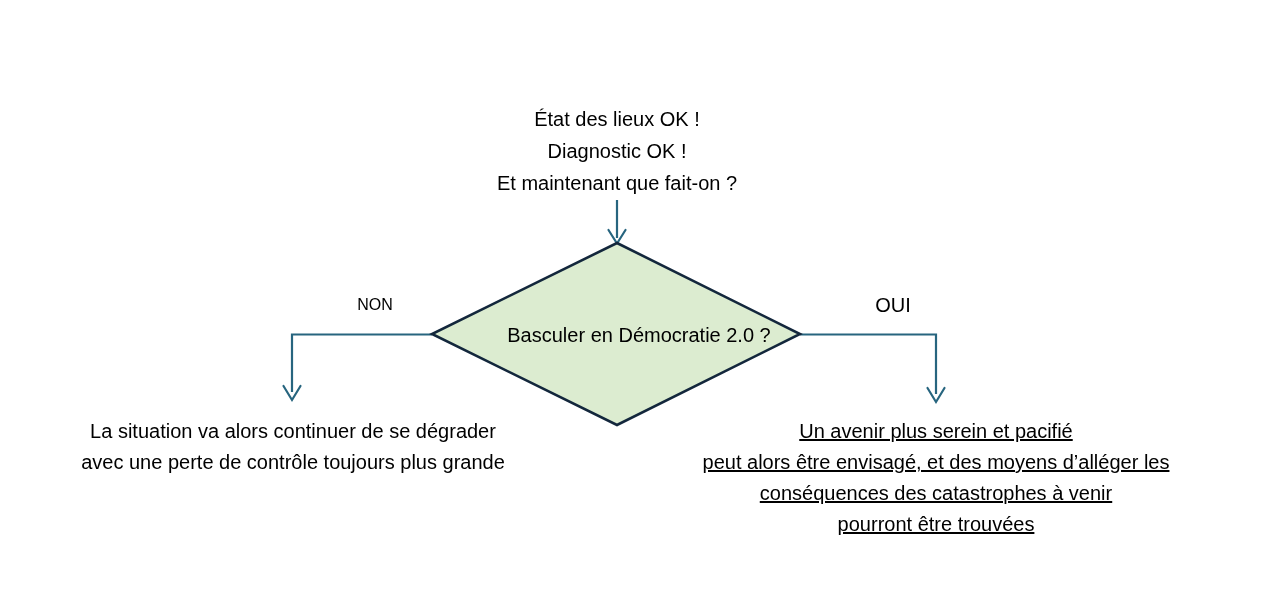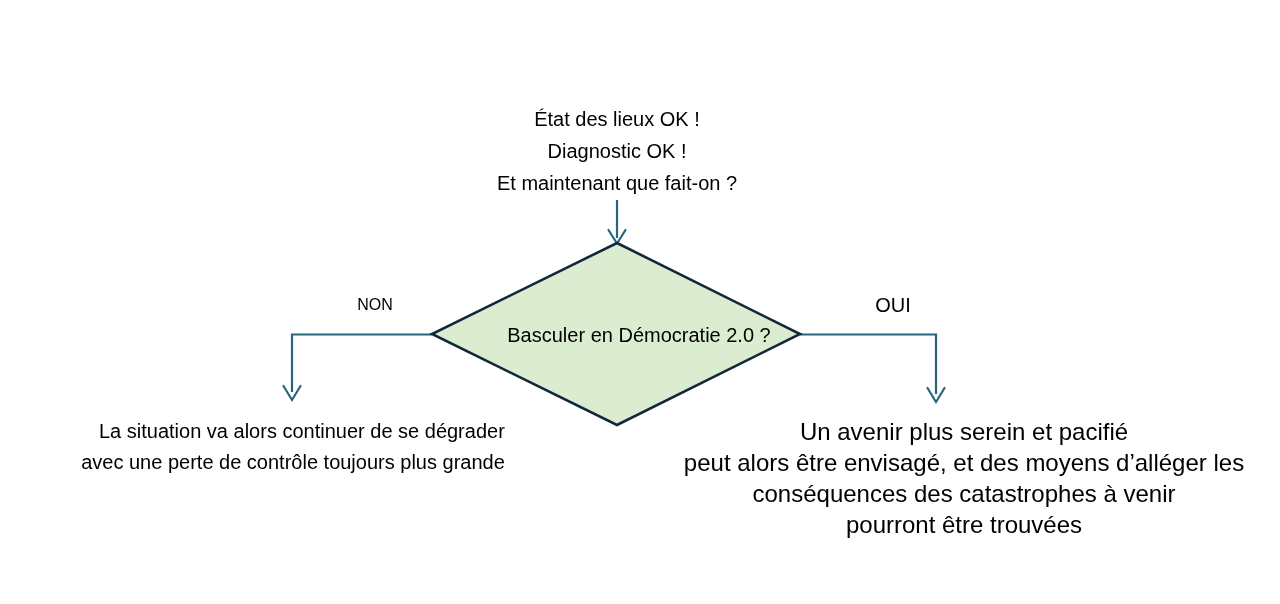--- a/index.html
+++ b/index.html
@@ -66,27 +66,27 @@
     top: 292px;
     font-size: 20px;
     line-height: 26px;
     margin-left: 28px;
   }
   #outcome-no {
     left: 293px;
     top: 416px;
     font-size: 20px;
     line-height: 31px;
-    text-align: right;
   }
   #outcome-yes {
-    left: 964px;
+    left: 936px;
     top: 416px;
-    font-size: 24px;
+    font-size: 20px;
     line-height: 31px;
+    text-decoration: underline;
   }
 </style>
 </head>
 <body>
 
 <div id="canvas">
 
   <svg class="svg-layer" viewBox="0 0 1280 604" xmlns="http://www.w3.org/2000/svg">
 
     <g>

